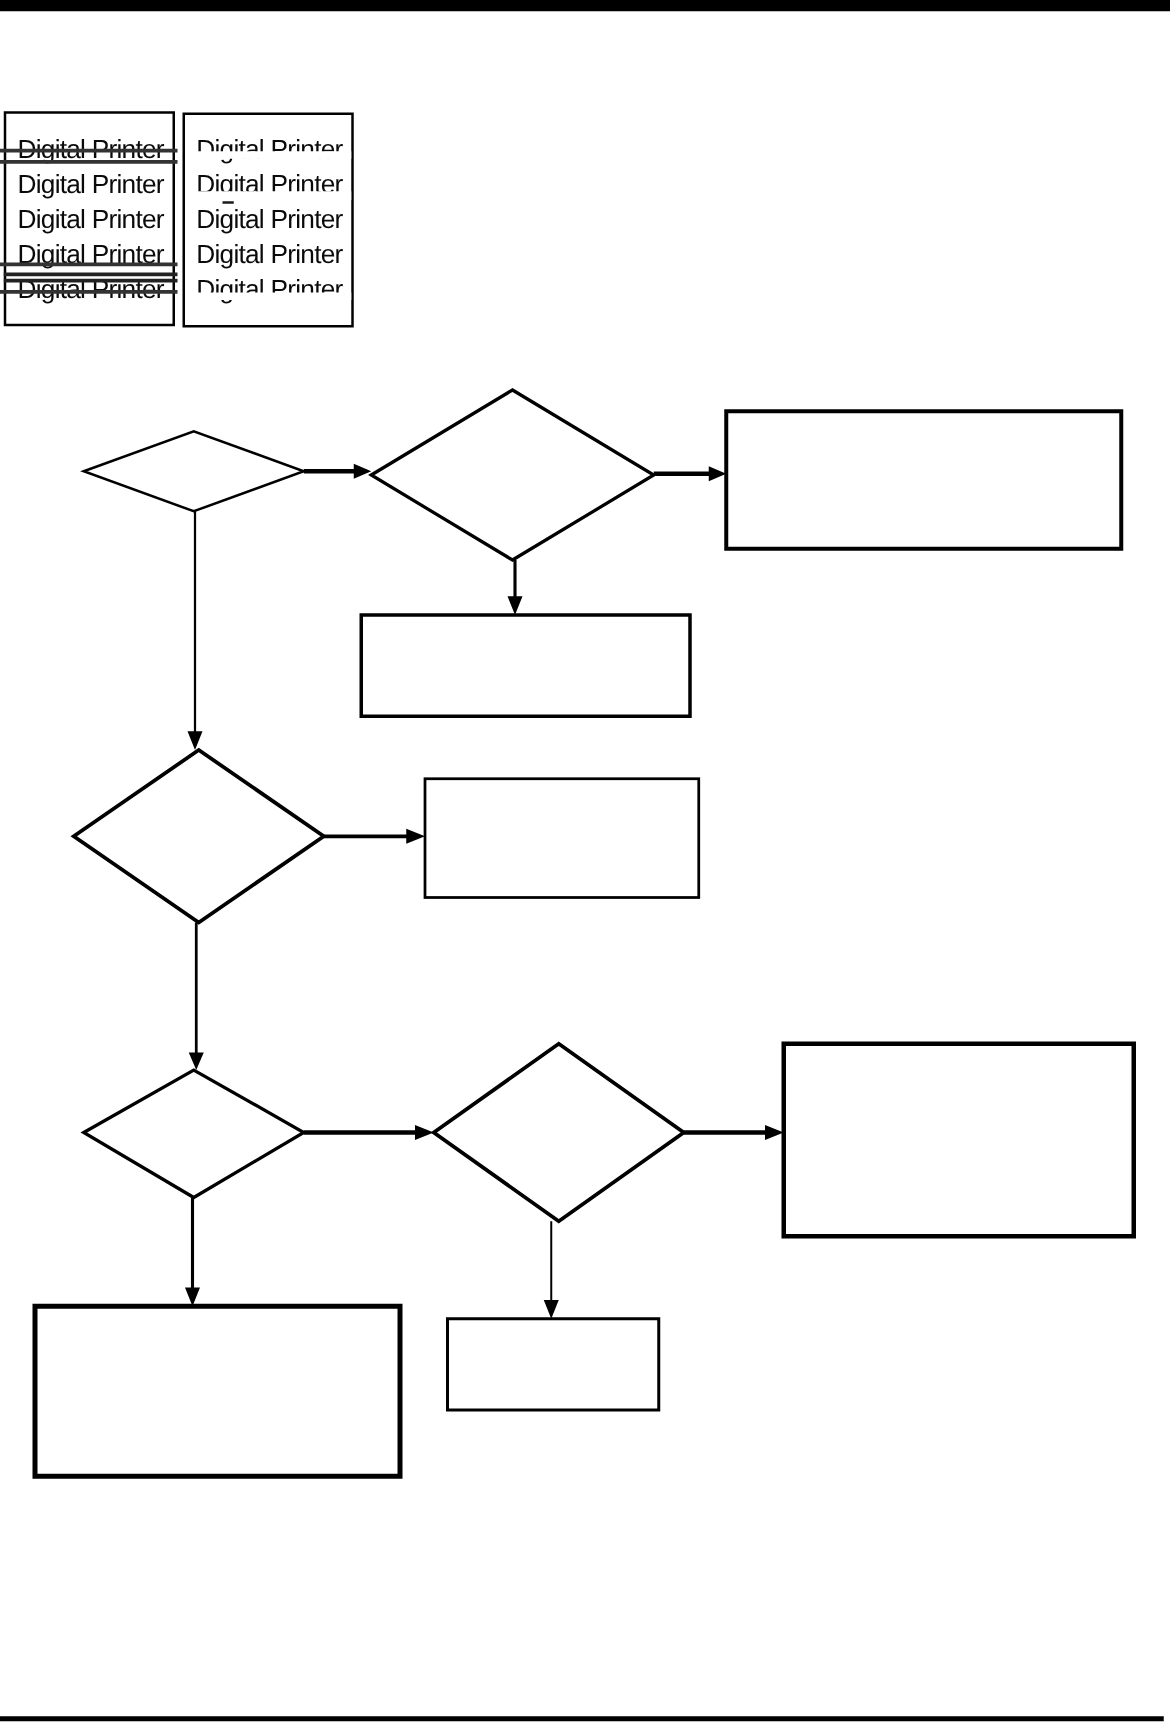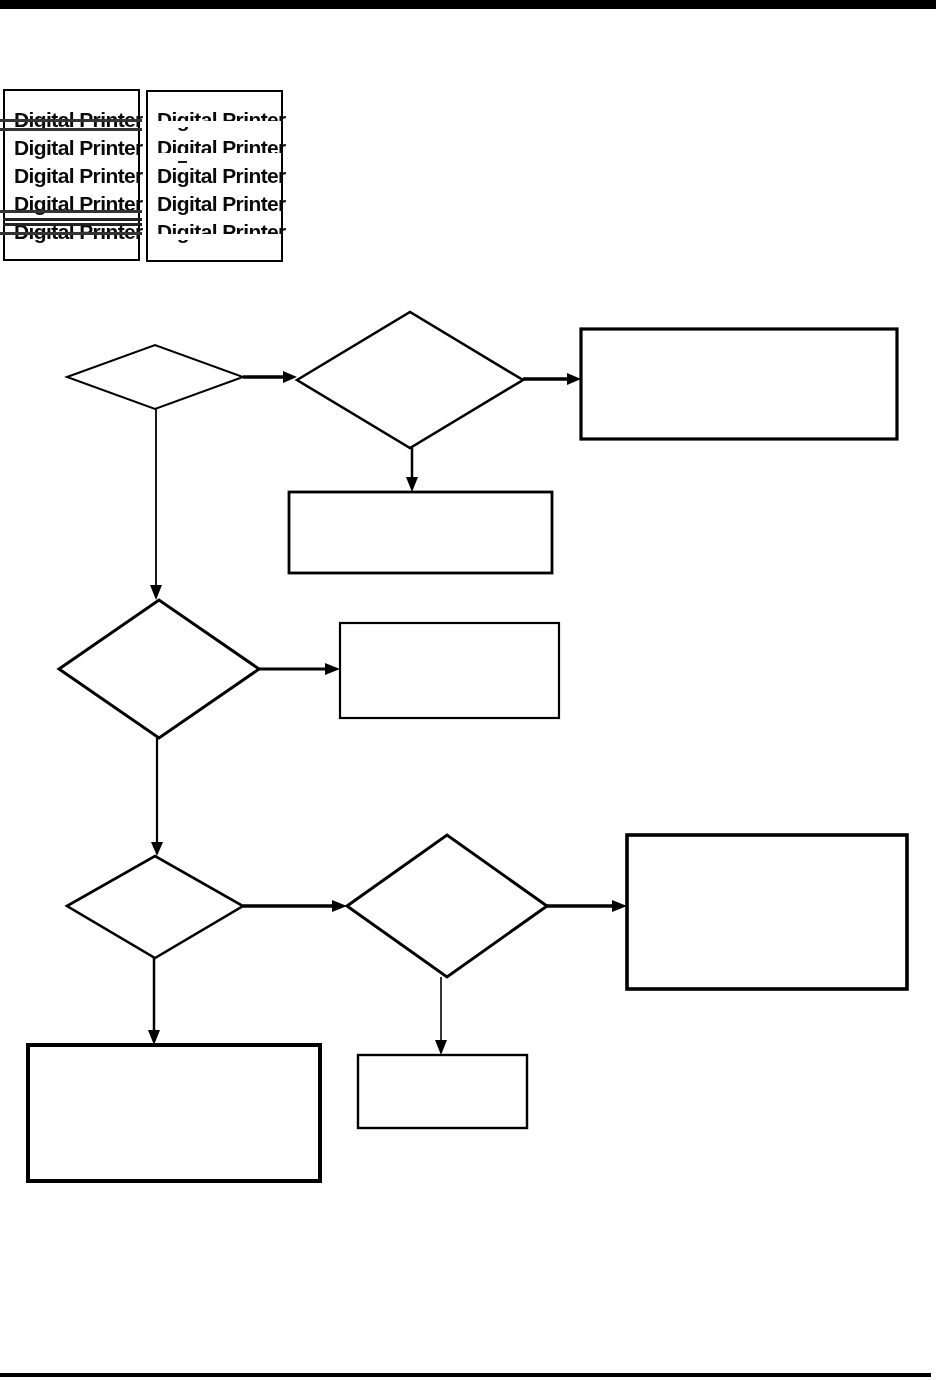--- a/index.html
+++ b/index.html
@@ -9,21 +9,21 @@
   }
   .top-bar{position:absolute;left:0;top:0;width:936px;height:9px;background:#000;}
   .bottom-rule{position:absolute;left:0;top:1373px;width:931px;height:4px;background:#000;}
 
   
   .sample-box{position:absolute;width:137px;height:172px;border:2px solid #000;background:#fff;box-sizing:border-box;}
   .sample-box.left{left:3px;top:89px;}
   .sample-box.right{left:146px;top:90px;}
   .sample-line{
     position:absolute;left:9px;width:126px;height:24px;
-    font-size:21px;font-weight:700;letter-spacing:-0.6px;color:#0a0a0a;
+    font-size:21px;font-weight:400;letter-spacing:-0.6px;color:#0a0a0a;
     white-space:nowrap;line-height:24px;
   }
   .streak{position:absolute;background:#333;height:3px;}
   .white-slice{position:absolute;background:#ffffff;}
   .dash-frag{position:absolute;background:#1a1a1a;}
 
   .flowchart-svg{position:absolute;left:0;top:0;width:936px;height:1380px;}
   .flowchart-svg .shape{fill:#ffffff;stroke:#000000;}
   .flowchart-svg .conn{stroke:#000000;fill:none;}
   .flowchart-svg .head{fill:#000000;stroke:none;}

